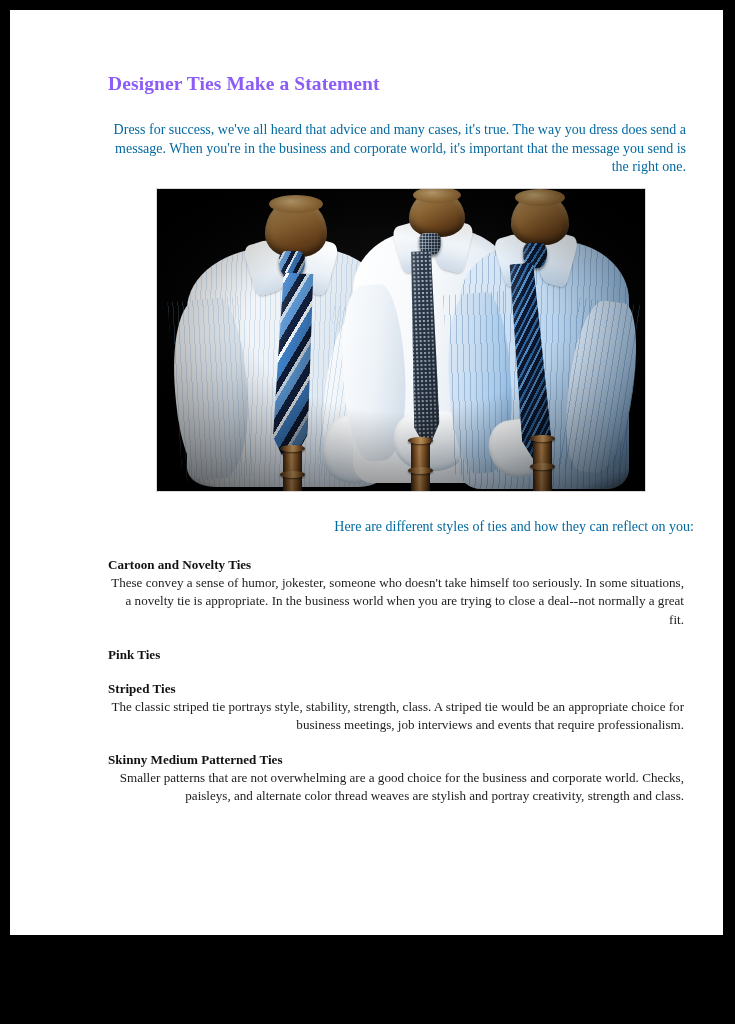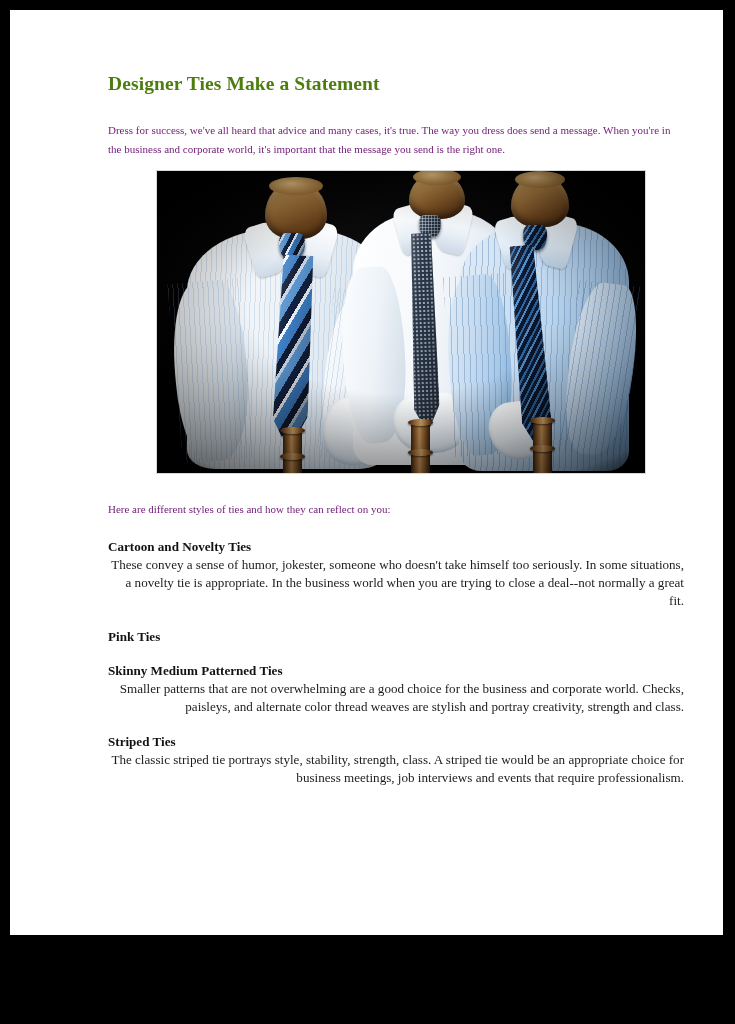--- a/index.html
+++ b/index.html
@@ -27,32 +27,32 @@
     position: absolute;
     left: 98px;
     top: 62px;
     width: 586px;
   }
 
   .doc-title {
     font-family: "Liberation Serif", "DejaVu Serif", serif;
     font-size: 19.5px;
     font-weight: bold;
-    color: #4d7c0f;
+    color: #8b5cf6;
     letter-spacing: 0.1px;
     margin: 0 0 26px 0;
     line-height: 1.2;
   }
 
   .para {
-    font-size: 11px;
+    font-size: 14px;
     line-height: 18.2px;
-    color: #701a75;
+    color: #0369a1;
     margin: 0;
-    text-align: left;
+    text-align: right;
   }
 
   .intro-para {
     width: 578px;
     margin-bottom: 12px;
   }
 
   
   .photo-wrap {
     margin: 0 0 0 48px;
@@ -385,24 +385,24 @@
     <div class="section">
       <h2 class="section-heading">Cartoon and Novelty Ties</h2>
       <p class="section-body w-narrow">These convey a sense of humor, jokester, someone who doesn't take himself too seriously. In some situations, a novelty tie is appropriate. In the business world when you are trying to close a deal--not normally a great fit.</p>
     </div>
 
     <div class="section">
       <h2 class="section-heading">Pink Ties</h2>
     </div>
 
     <div class="section">
+      <h2 class="section-heading">Striped Ties</h2>
+      <p class="section-body w-narrow">The classic striped tie portrays style, stability, strength, class. A striped tie would be an appropriate choice for business meetings, job interviews and events that require professionalism.</p>
+    </div>
+
+    <div class="section">
       <h2 class="section-heading">Skinny Medium Patterned Ties</h2>
       <p class="section-body w-narrow">Smaller patterns that are not overwhelming are a good choice for the business and corporate world. Checks, paisleys, and alternate color thread weaves are stylish and portray creativity, strength and class.</p>
     </div>
 
-    <div class="section">
-      <h2 class="section-heading">Striped Ties</h2>
-      <p class="section-body w-narrow">The classic striped tie portrays style, stability, strength, class. A striped tie would be an appropriate choice for business meetings, job interviews and events that require professionalism.</p>
-    </div>
-
 
   </div>
 </div>
 
 </body></html>

